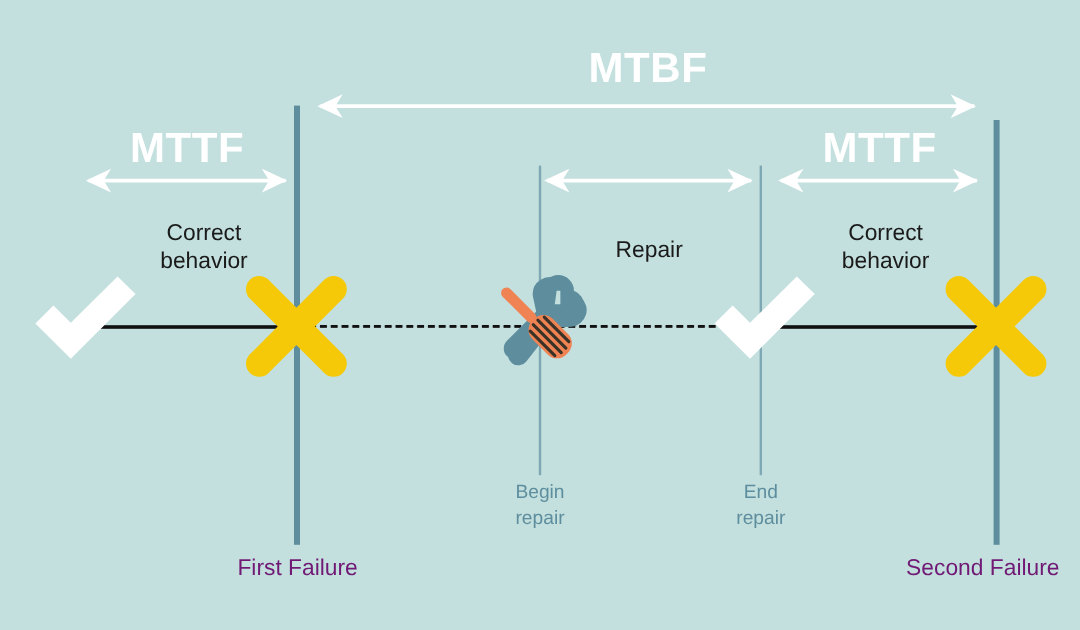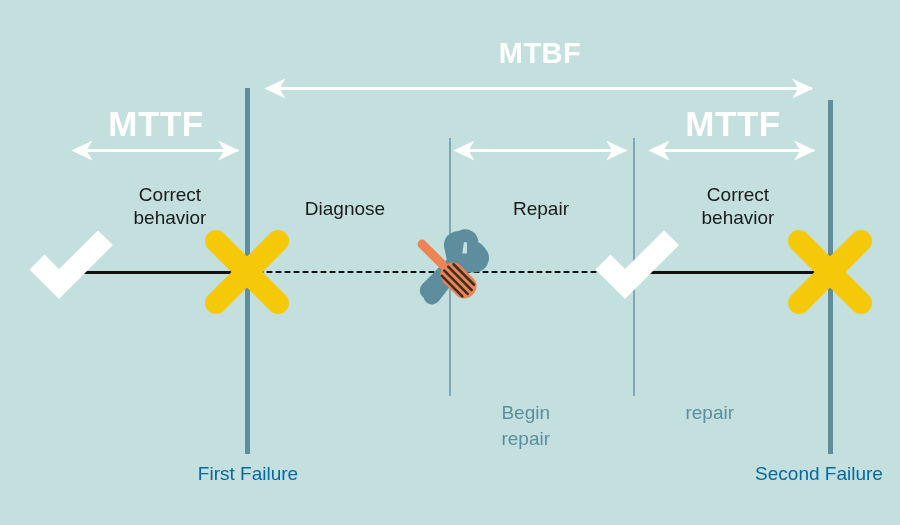--- a/index.html
+++ b/index.html
@@ -47,41 +47,41 @@
   
   .measure-label {
     color: #ffffff;
     font-weight: bold;
     font-size: 35px;
     letter-spacing: 0.5px;
     text-align: center;
     white-space: nowrap;
     line-height: 1;
   }
-  .measure-label.big { font-size: 29px; }
+  .measure-label.big { font-size: 35px; }
 
   
   .phase-label {
     color: #1a1a1a;
     font-size: 19px;
     text-align: center;
     line-height: 1.22;
     white-space: nowrap;
   }
 
   
   .marker-caption {
     color: #5e8e9e;
-    font-size: 19px;
-    text-align: right;
+    font-size: 16px;
+    text-align: center;
     line-height: 1.35;
     white-space: nowrap;
   }
   .failure-caption {
-    color: #0369a1;
+    color: #701a75;
     font-size: 19px;
     text-align: center;
     white-space: nowrap;
   }
 
   
   .ovl { position: absolute; left: 0; top: 0; pointer-events: none; }
 </style>
 </head>
 <body>
@@ -126,23 +126,20 @@
     <g>
       <line x1="651" y1="150.5" x2="814" y2="150.5" stroke="#ffffff" stroke-width="3.2" marker-start="url(#ar-start)" marker-end="url(#ar-end)"></line>
     </g>
   </svg>
 
   <div class="abs phase-label" style="left:70px; top:183px; width:200px;">
     <div>Correct</div>
     <div>behavior</div>
   </div>
 
-  <div class="abs phase-label" style="left:245px; top:197px; width:200px;">
-    <div>Diagnose</div>
-  </div>
 
   <div class="abs phase-label" style="left:441px; top:197px; width:200px;">
     <div>Repair</div>
   </div>
 
   <div class="abs phase-label" style="left:638px; top:183px; width:200px;">
     <div>Correct</div>
     <div>behavior</div>
   </div>
 
@@ -213,20 +210,21 @@
       </g>
     </g>
   </svg>
 
   <div class="abs marker-caption" style="left:350px; top:400px; width:200px;">
     <div>Begin</div>
     <div>repair</div>
   </div>
 
   <div class="abs marker-caption" style="left:534px; top:400px; width:200px;">
+    <div>End</div>
     <div>repair</div>
   </div>
 
   <div class="abs failure-caption" style="left:148px; top:463px; width:200px;">First Failure</div>
 
   <div class="abs failure-caption" style="left:719px; top:463px; width:200px;">Second Failure</div>
 
 </div>
 
 </body></html>

